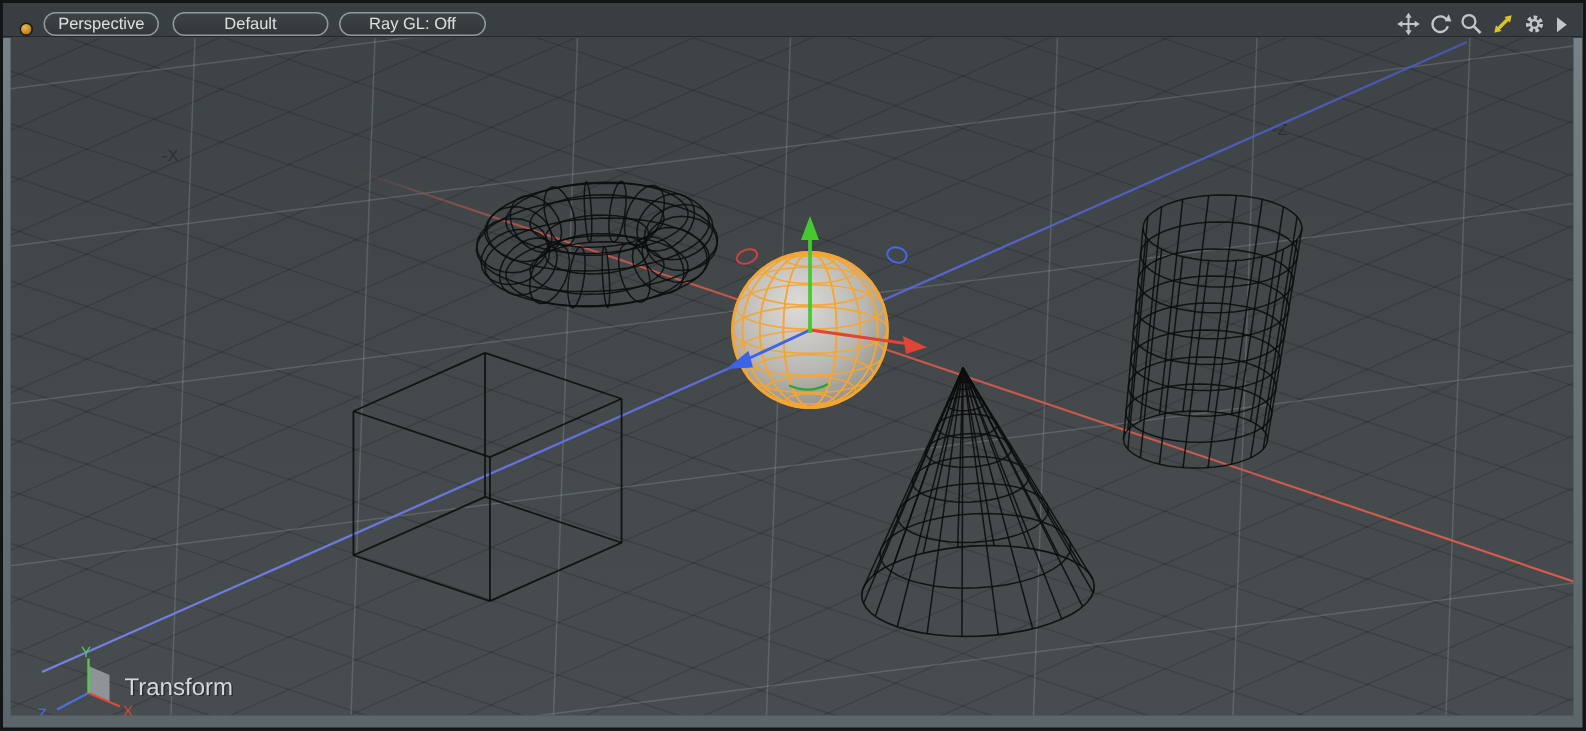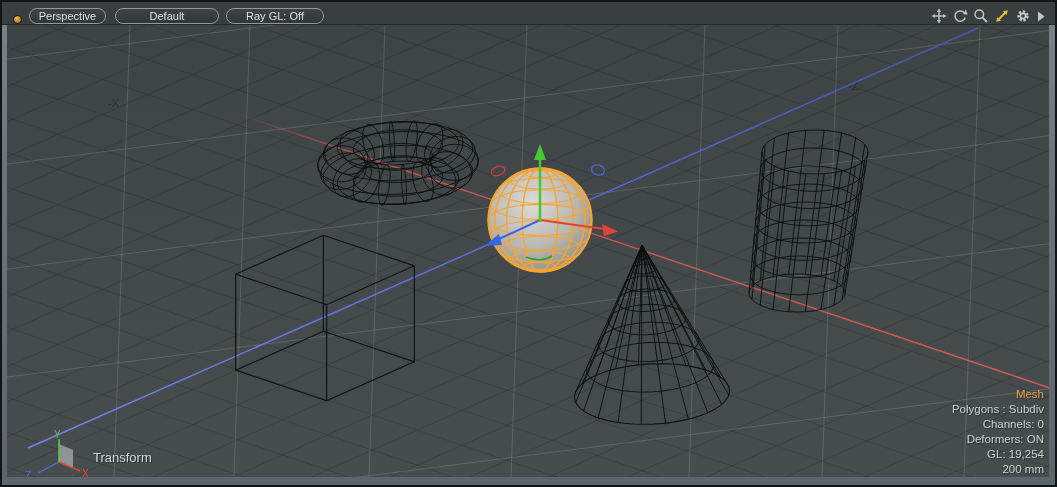--- a/index.html
+++ b/index.html
@@ -11,21 +11,21 @@
   .pill{height:16px;border:1px solid #8f989a;border-radius:9px;background:linear-gradient(180deg,#3d4245,#33373a);
         color:#dce0e0;font-size:11px;line-height:14px;text-align:center;padding:0 8px;margin-right:7px;cursor:default;
         display:flex;align-items:center;justify-content:center;}
   .pill.p1{width:77px;} .pill.p2{width:104px;margin-left:2px;margin-top:11px;} .pill.p3{width:98px;}
   .tb-spacer{flex:1;}
   .tb-icons{display:flex;align-items:center;gap:5px;margin-right:9px;}
   .tb-icons svg{display:block;}
   .stage{position:absolute;left:7px;top:25px;width:1042px;height:452px;overflow:hidden;
          background:linear-gradient(180deg,#3e4346 0%,#43484b 45%,#474c4f 100%);}
   .stage svg.scene{position:absolute;left:0;top:0;}
-  .hud-transform{position:absolute;left:86px;top:425px;color:#d3d8da;font-size:13px;text-shadow:1px 1px 0 rgba(0,0,0,.4);}
+  .hud-transform{position:absolute;left:76px;top:425px;color:#d3d8da;font-size:16px;text-shadow:1px 1px 0 rgba(0,0,0,.4);}
   .hud-info{position:absolute;right:5px;top:362px;text-align:right;font-size:11.5px;line-height:15px;color:#ccd1d3;text-shadow:1px 1px 0 rgba(0,0,0,.35);}
   .hud-info .mesh-title{color:#f0a33c;}
   .triad{position:absolute;left:14px;top:404px;}
 </style>
 </head>
 <body>
 
 <div class="window">
   <div class="frame"></div>
 
@@ -316,22 +316,14 @@
       <line x1="38" y1="33" x2="17" y2="44" stroke="#4f6fe0" stroke-width="1.4"></line>
       <line x1="38" y1="33" x2="59" y2="42" stroke="#e04838" stroke-width="1.4"></line>
       <line x1="38" y1="33" x2="38" y2="10" stroke="#57c94f" stroke-width="1.6"></line>
       <text x="33" y="9" font-size="10" fill="#57c94f">Y</text>
       <text x="4" y="50" font-size="10" fill="#4f6fe0">Z</text>
       <text x="61" y="48" font-size="10" fill="#e04838">X</text>
     </svg>
 
     <div class="hud-transform">Transform</div>
 
-    <div class="hud-info">
-      <div class="mesh-title">Mesh</div>
-      <div>Polygons : Subdiv</div>
-      <div>Channels: 0</div>
-      <div>Deformers: ON</div>
-      <div>GL: 19,254</div>
-      <div>200 mm</div>
-    </div>
   </div>
 </div>
 
 </body></html>

